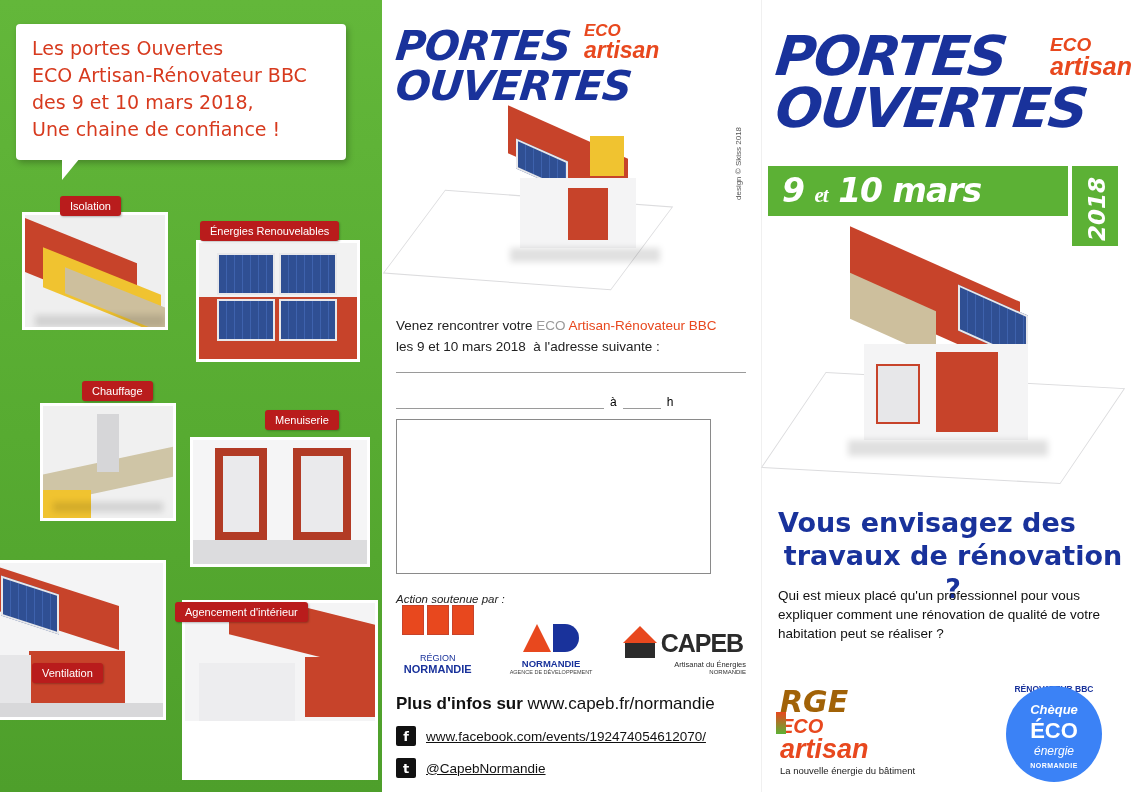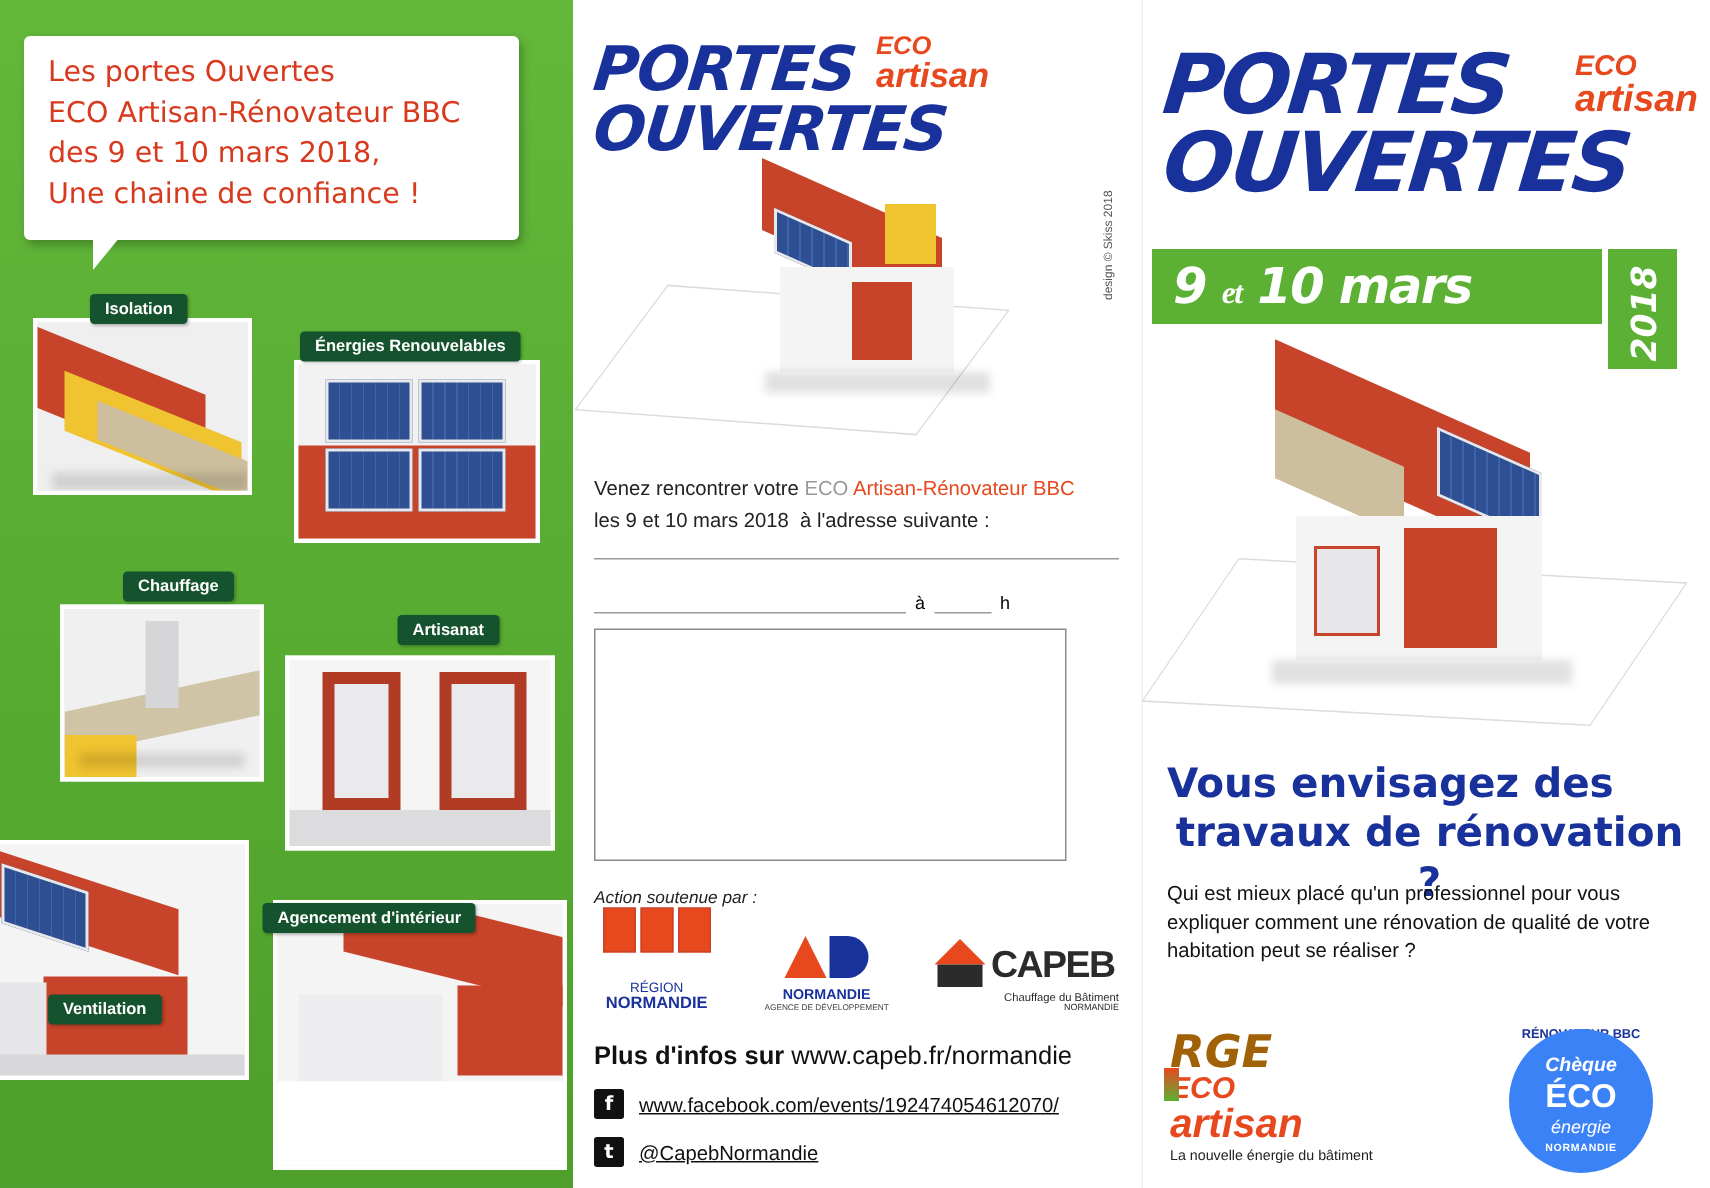--- a/index.html
+++ b/index.html
@@ -42,22 +42,22 @@
     margin:0 0 2px 0;
     font-size:19px; line-height:25px;
     color:#d73a1e;
     font-family:"DejaVu Sans", sans-serif;
     white-space:nowrap;
   }
 
   .ph { position:absolute; border:3px solid #ffffff; background:#e9e9ea; overflow:hidden; }
   .tag {
     position:absolute; z-index:8;
-    background:#14532d; color:#fff;
-    font-size:11px; font-weight:bold;
+    background:#b91c1c; color:#fff;
+    font-size:11px; font-weight:normal;
     padding:4px 10px; border-radius:3px;
     white-space:nowrap;
     box-shadow:1px 1px 2px rgba(0,0,0,.25);
   }
 
   
   .roof-red { position:absolute; background:#c7432a; }
   .roof-ylw { position:absolute; background:#f0c330; }
   .roof-tan { position:absolute; background:#cdbf9d; }
   .wall { position:absolute; background:#f4f4f5; }
@@ -239,21 +239,21 @@
     <div class="tag" style="left:82px; top:381px;">Chauffage</div>
 
     <div class="ph" style="left:190px; top:437px; width:180px; height:130px;">
       <div class="wall" style="left:0;top:0;width:180px;height:130px;background:#f5f5f6;"></div>
       <div class="roof-red" style="left:22px;top:8px;width:52px;height:92px;background:#b23b25;"></div>
       <div class="wall" style="left:30px;top:16px;width:36px;height:76px;background:#eaeaec;"></div>
       <div class="roof-red" style="left:100px;top:8px;width:58px;height:92px;background:#b23b25;"></div>
       <div class="wall" style="left:108px;top:16px;width:42px;height:76px;background:#eaeaec;"></div>
       <div class="floorgrid" style="left:0;top:100px;width:180px;height:30px;background:#dcdcde;"></div>
     </div>
-    <div class="tag" style="left:265px; top:410px;">Artisanat</div>
+    <div class="tag" style="left:265px; top:410px;">Menuiserie</div>
 
     <div class="ph" style="left:-4px; top:560px; width:170px; height:160px;">
       <div class="wall" style="left:0;top:0;width:170px;height:160px;background:#f4f4f5;"></div>
       <div class="roof-red" style="left:-10px;top:22px;width:130px;height:44px;transform:skewY(18deg);"></div>
       <div class="pv" style="left:2px;top:22px;width:58px;height:40px;transform:skewY(18deg);"></div>
       <div class="roof-red" style="left:30px;top:88px;width:96px;height:56px;background:#c7432a;"></div>
       <div class="wall" style="left:0;top:92px;width:32px;height:52px;background:#e6e6e8;"></div>
       <div class="floorgrid" style="left:0;top:140px;width:170px;height:20px;background:#d8d8da;"></div>
     </div>
     <div class="tag" style="left:32px; top:663px;">Ventilation</div>
@@ -336,21 +336,21 @@
       </div>
 
       <div style="width:130px;">
         <div style="display:flex;align-items:center;gap:4px;">
           <div style="position:relative;width:34px;height:34px;">
             <div style="position:absolute;left:0;top:0;width:0;height:0;border-left:17px solid transparent;border-right:17px solid transparent;border-bottom:17px solid #e8481e;"></div>
             <div style="position:absolute;left:2px;top:17px;width:30px;height:15px;background:#2b2b2b;"></div>
           </div>
           <div style="font-size:25px;font-weight:bold;color:#2b2b2b;letter-spacing:-1px;">CAPEB</div>
         </div>
-        <div style="font-size:7.5px;color:#2b2b2b;text-align:right;">Chauffage du Bâtiment</div>
+        <div style="font-size:7.5px;color:#2b2b2b;text-align:right;">Artisanat du Énergies</div>
         <div style="font-size:6px;color:#2b2b2b;text-align:right;">NORMANDIE</div>
       </div>
     </div>
 
     <div class="infos">
       <b>Plus d'infos sur</b><span> www.capeb.fr/normandie</span>
     </div>
 
     <div class="social">
       <div class="social-row">

